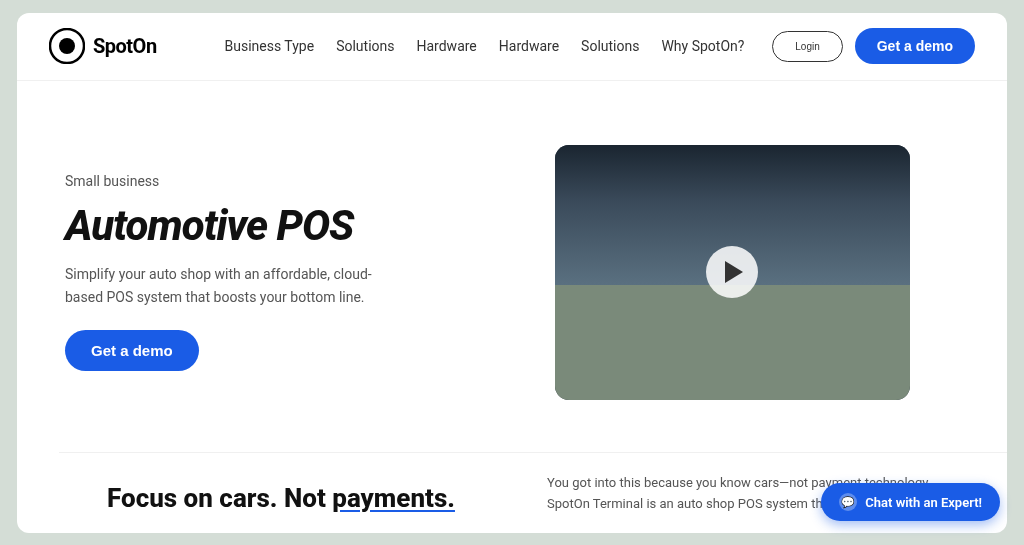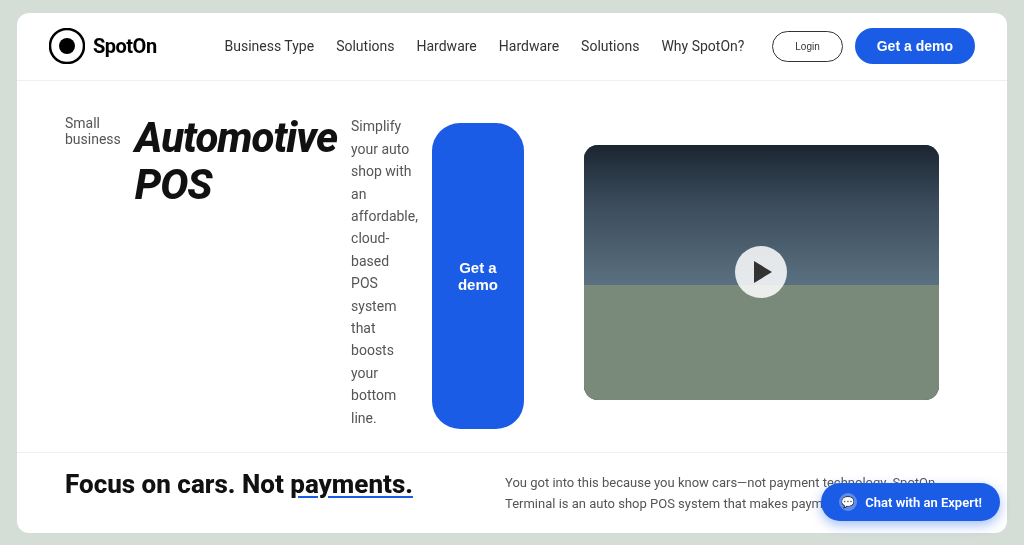--- a/index.html
+++ b/index.html
@@ -111,21 +111,21 @@
       display: flex;
       flex: 1;
       padding: 32px 48px 20px 48px;
       gap: 40px;
       align-items: center;
     }
 
     .hero-left {
       flex: 0 0 400px;
       display: flex;
-      flex-direction: row;
+      flex-direction: column;
       gap: 14px;
     }
 
     .small-business-label {
       font-size: 14px;
       color: #555;
       font-weight: 400;
     }
 
     .hero-title {
@@ -226,21 +226,22 @@
       border-bottom: 11px solid transparent;
       margin-left: 4px;
     }
 
     
     .bottom-section {
       display: flex;
       padding: 16px 48px 18px 48px;
       gap: 40px;
       border-top: 1px solid #f0f0f0;
-      align-items: flex-start;
+      align-items: flex-end;
+      margin-left: 42px;
     }
 
     .bottom-left {
       flex: 0 0 400px;
     }
 
     .bottom-title {
       font-size: 26px;
       font-weight: 800;
       color: #111;

